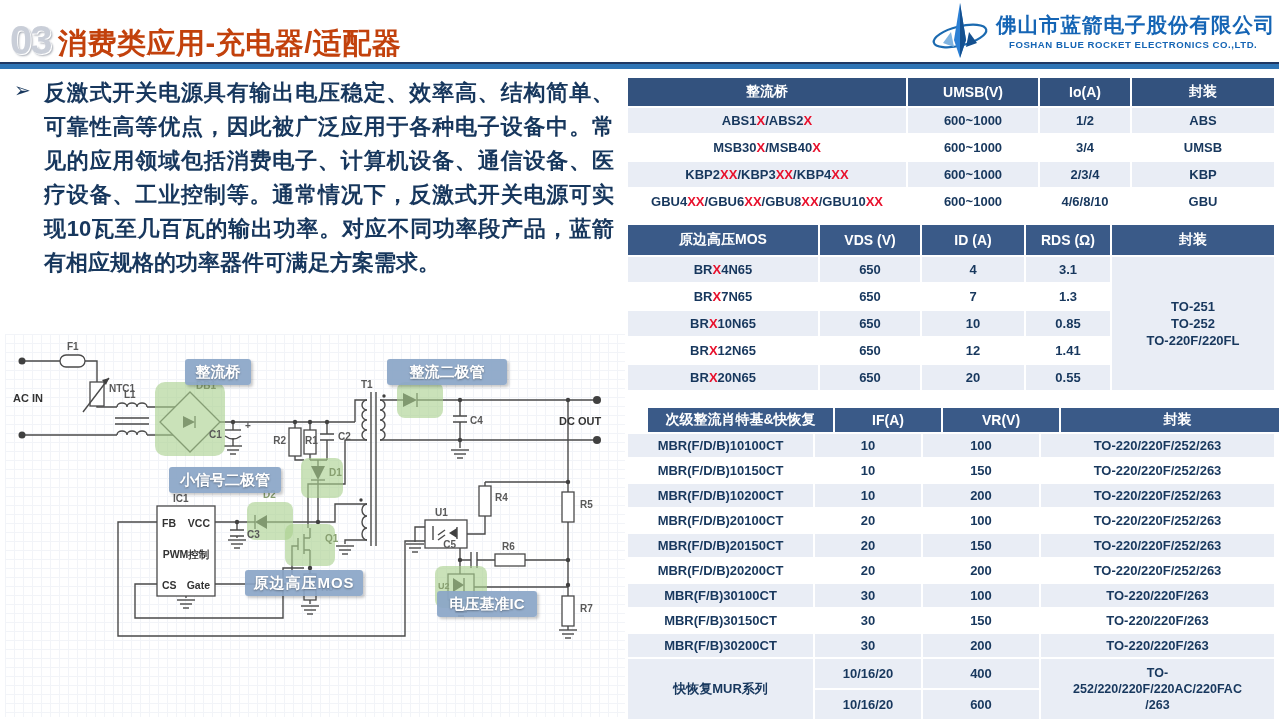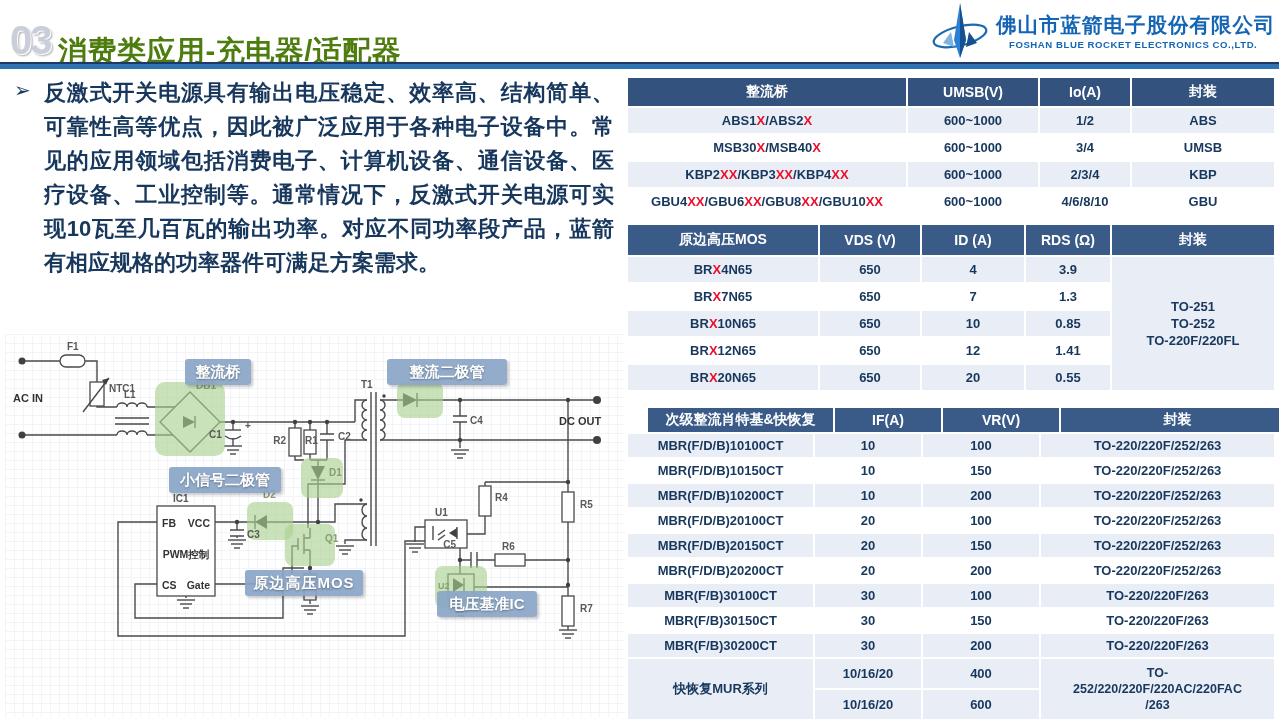--- a/index.html
+++ b/index.html
@@ -1,21 +1,21 @@
 <!DOCTYPE html>
 <html><head>
 <meta charset="utf-8">
 <style>
   html,body{margin:0;padding:0;background:#888;}
   .slide{position:relative;width:1279px;height:720px;background:#fff;overflow:hidden;
          font-family:"Liberation Sans","DejaVu Sans",sans-serif;}
   
   .slide-num{position:absolute;left:10px;top:18px;font-size:40px;font-weight:800;
              color:#c9ced8;letter-spacing:-2px;text-shadow:1px 1px 0 #fff,2px 2px 2px rgba(60,70,90,.45);}
-  .page-title{position:absolute;left:58px;top:32px;font-size:29px;font-weight:800;color:#4d7c0f;letter-spacing:.5px;}
+  .page-title{position:absolute;left:58px;top:24px;font-size:29px;font-weight:800;color:#c2410c;letter-spacing:.5px;}
   .title-rule{position:absolute;left:0;top:62px;width:1279px;height:7px;background:#2e74b5;border-top:2px solid #1f3864;box-sizing:border-box;}
   .logo{position:absolute;left:930px;top:2px;width:345px;height:60px;}
   .logo-cn{position:absolute;left:66px;top:9px;font-size:20.5px;font-weight:800;color:#1565b5;letter-spacing:1px;white-space:nowrap;}
   .logo-en{position:absolute;left:67px;top:37px;font-size:9.6px;font-weight:700;color:#1565b5;letter-spacing:.55px;white-space:nowrap;padding-left:12px;}
   
   .intro{position:absolute;left:14px;top:76px;width:600px;color:#17375d;}
   .intro .bullet{position:absolute;left:0;top:2px;font-size:20px;font-weight:700;}
   .intro .txt{display:block;padding-left:30px;font-size:22px;font-weight:700;line-height:34px;text-align:justify;}
   
   .diagram{position:absolute;left:5px;top:334px;width:620px;height:383px;
@@ -280,21 +280,21 @@
       <div class="c hc hc2">原边高压MOS</div>
       <div class="c hc hc2">VDS (V)</div>
       <div class="c hc hc2">ID (A)</div>
       <div class="c hc hc2">RDS (Ω)</div>
       <div class="c hc hc2">封装</div>
     </div>
     <div class="grid t2 b2">
       <div class="c lt">BR<span class="rx">X</span>4N65</div>
       <div class="c lt">650</div>
       <div class="c lt">4</div>
-      <div class="c lt">3.9</div>
+      <div class="c lt">3.1</div>
       <div class="c lt merge" style="grid-column:5;grid-row:1/6;line-height:17px;">TO-251
 TO-252
 TO-220F/220FL</div>
       <div class="c wt">BR<span class="rx">X</span>7N65</div>
       <div class="c wt">650</div>
       <div class="c wt">7</div>
       <div class="c wt">1.3</div>
       <div class="c lt">BR<span class="rx">X</span>10N65</div>
       <div class="c lt">650</div>
       <div class="c lt">10</div>

